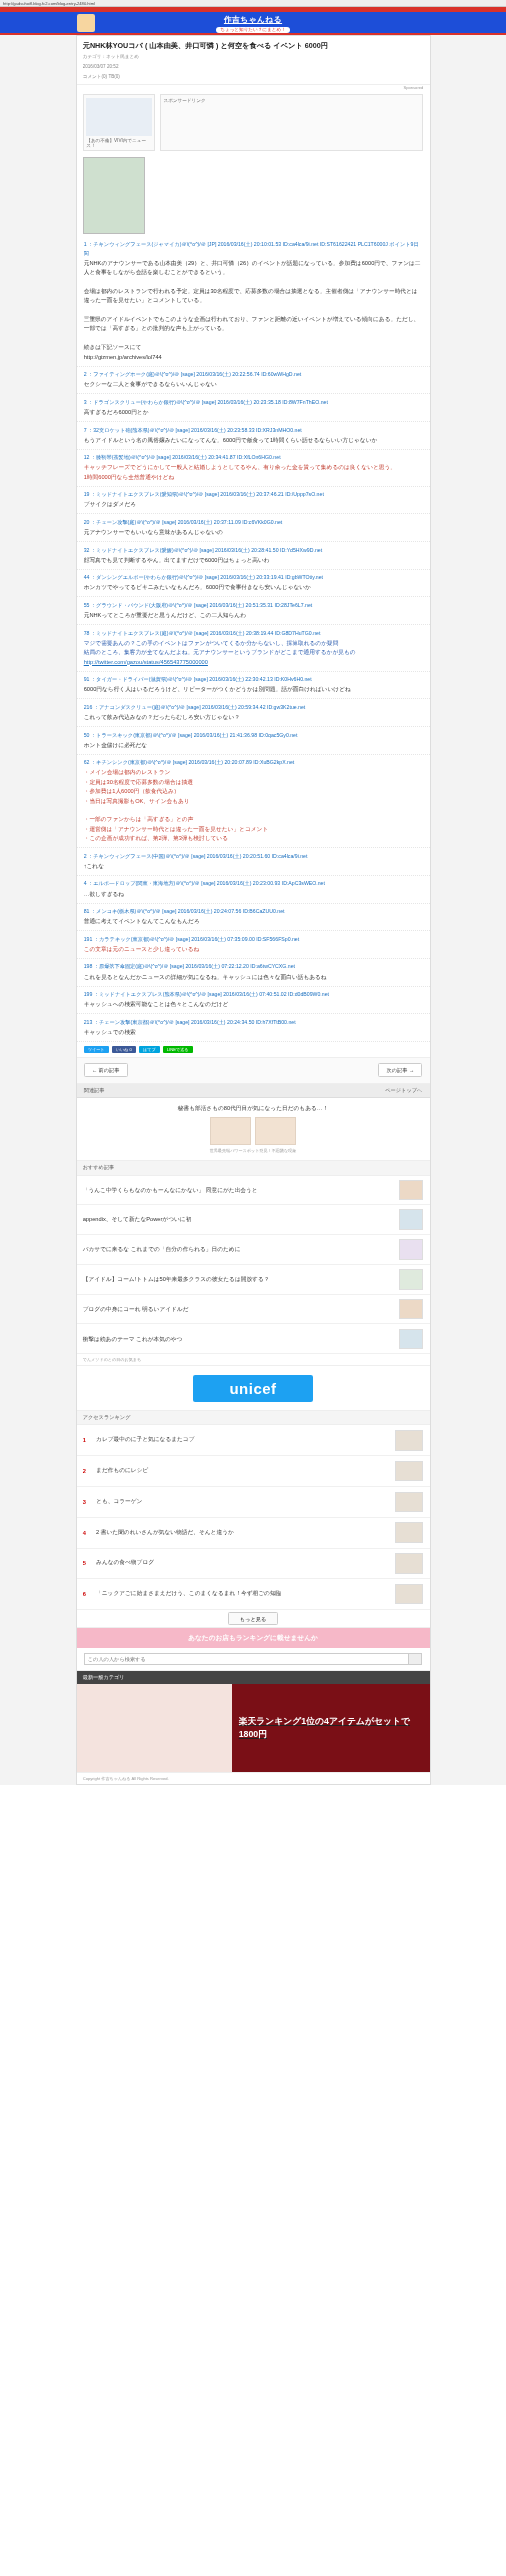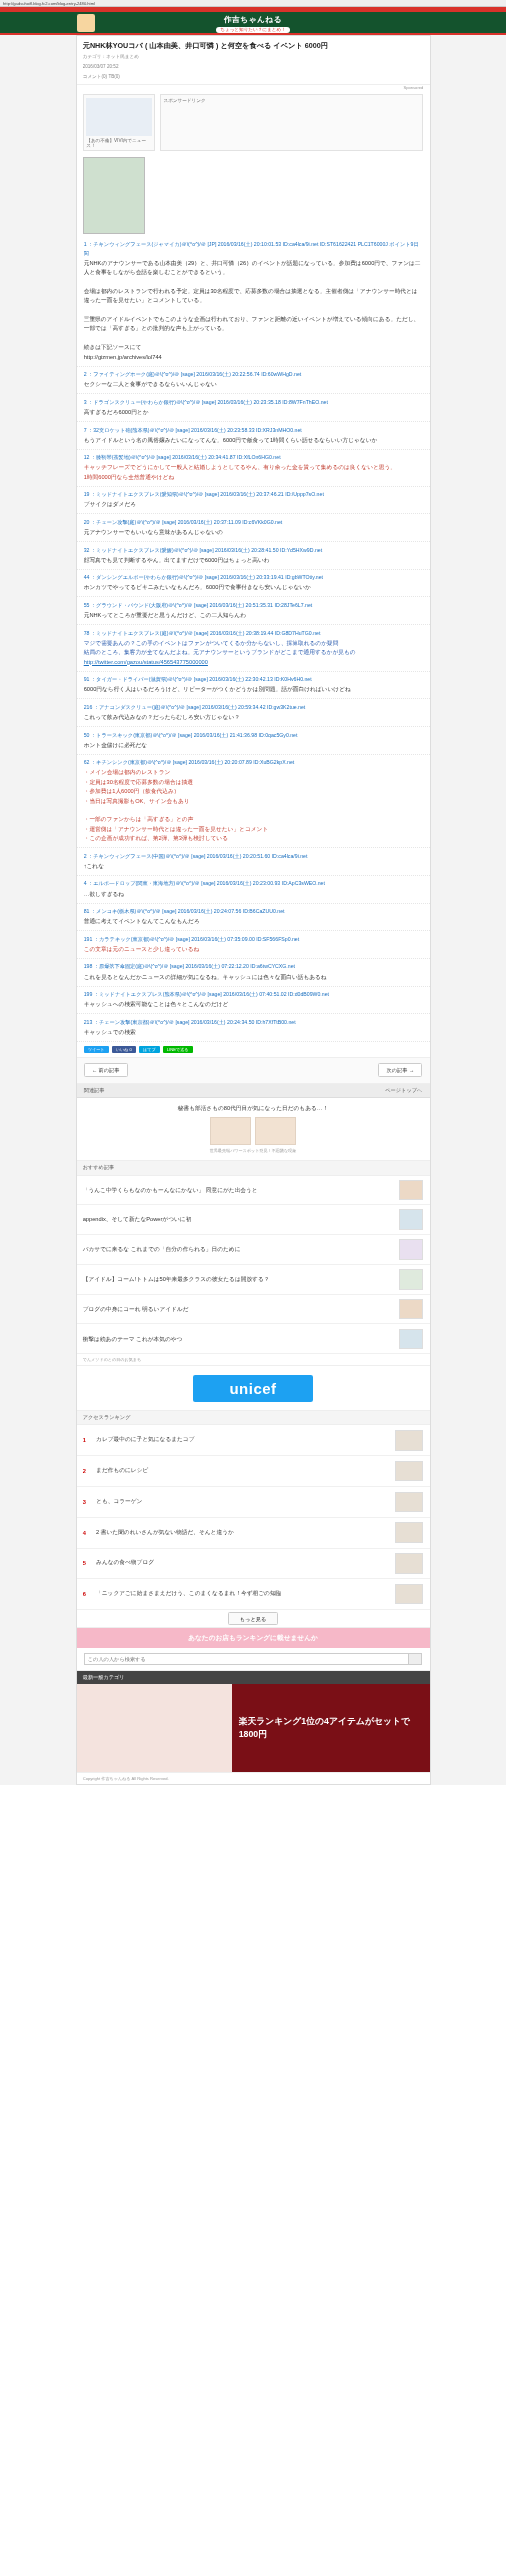--- a/index.html
+++ b/index.html
@@ -25,26 +25,27 @@
     width: 506px;
     margin: 0 auto;
     background: #f3f3f3;
   }
   
   .topbar {
     background: #d9322b;
     height: 5.2px;
   }
   .sitehead {
-    background: #14532d;
+    background: #1d4ed8;
     color: #fff;
     text-align: center;
     padding: 3.1px 0 4.1px 0;
     position: relative;
     height: 20.6px;
+    text-decoration: underline;
   }
   .sitehead .title {
     font-size: 7.7px;
     font-weight: bold;
     letter-spacing: 0.5px;
   }
   .sitehead .sub {
     font-size: 4.6px;
     margin-top: 1.5px;
     background: #fff;
@@ -200,21 +201,21 @@
   .pinkband .t { color:#fff; font-size:6.7px; font-weight:bold; }
 
   .searchrow { display:flex; padding:5.2px 7.2px; background:#fff; border-bottom:0.5px solid #eee; }
   .searchrow input {
     flex:1; font-size:5.2px; padding:2.1px 3.1px; border:0.5px solid #ccc; font-family:"Liberation Sans", sans-serif;
   }
   .searchrow .sbtn2 { width:13.4px; background:#eee; border:0.5px solid #ccc; border-left:none; }
 
   .catbar { background:#444; color:#fff; font-size:5.2px; padding:2.6px 6.2px; }
 
-  .bigad { display:flex; background:#84cc16; border-bottom:0.5px solid #eee; }
+  .bigad { display:flex; background:#84cc16; border-bottom:0.5px solid #eee;text-decoration:underline; }
   .bigad .left { width:155px; height:88px; background:#f4e3de; }
   .bigad .right { flex:1; background:#7a0f16; color:#fff; display:flex; align-items:center; padding:7.2px; }
   .bigad .right .t { font-size:8.8px; font-weight:bold; line-height:1.4; }
 
   .tinyfoot { font-size:4.1px; color:#999; padding:3.1px 6.2px; }
 </style>
 </head>
 <body>
 
 <div class="urlbar">http://gadsuhoifl.blog.fc2.com/blog-entry-2480.html</div>

